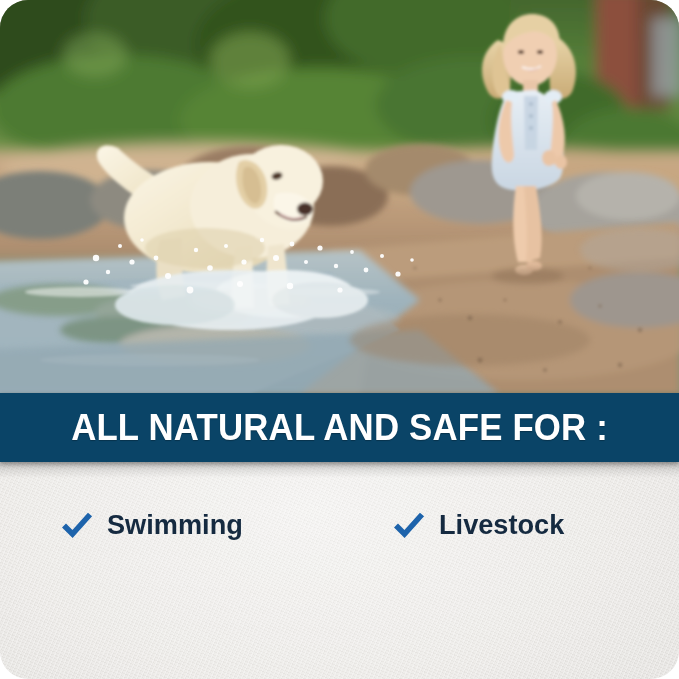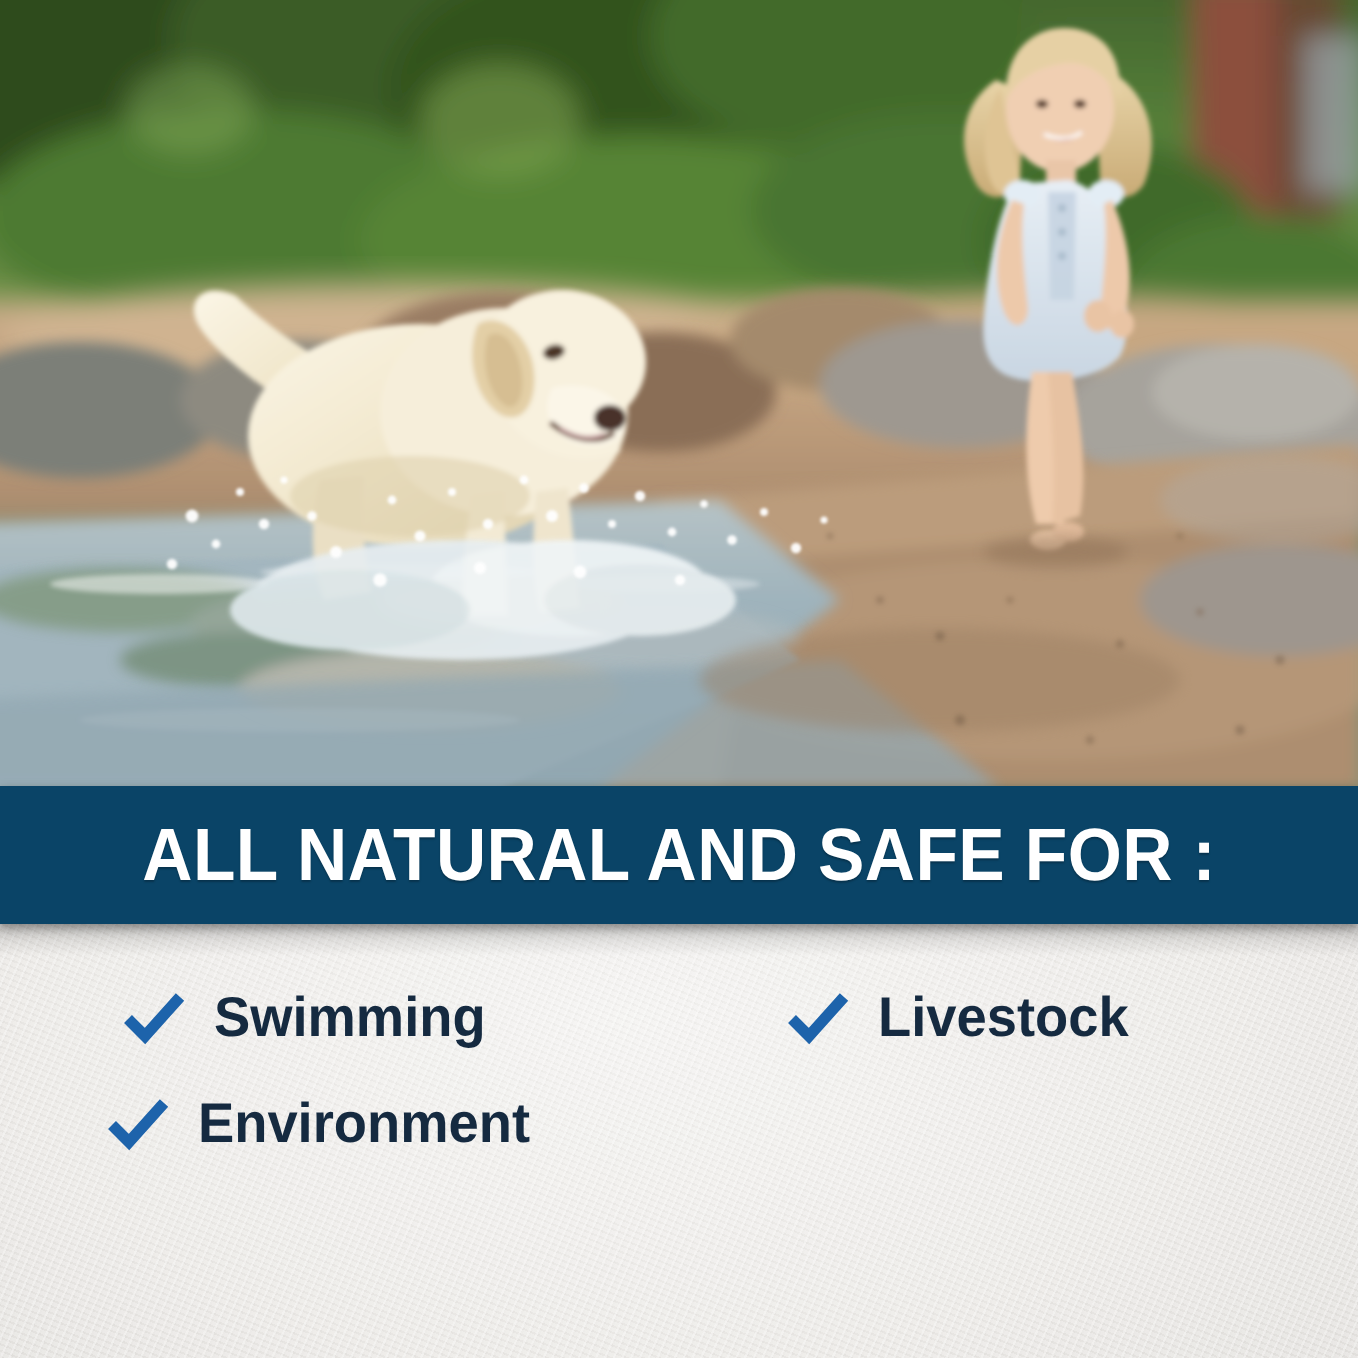--- a/index.html
+++ b/index.html
@@ -10,20 +10,21 @@
   body {
     font-family: "Liberation Sans", sans-serif;
   }
 
   #page {
     position: relative;
     width: 679px;
     height: 679px;
     overflow: hidden;
     background: #ffffff;
+    border-radius: 28px;
   }
 
   
   .photo {
     position: absolute;
     left: 0;
     top: 0;
     width: 679px;
     height: 394px;
     overflow: hidden;
@@ -85,21 +86,21 @@
   }
 
   .checklist {
     position: absolute;
     left: 0; top: 0;
     width: 679px; height: 217px;
     display: grid;
     grid-template-columns: 340px 339px;
     grid-template-rows: repeat(3, 53px);
     align-content: start;
-    padding-top: 20px;
+    padding-top: 36px;
     box-sizing: border-box;
   }
   .check-row {
     display: flex;
     align-items: center;
     padding-left: 60px;
     box-sizing: border-box;
   }
   .check-row.col-right { padding-left: 52px; }
 
@@ -390,25 +391,17 @@
       <div class="check-row col-right">
         <span class="check-icon">
           <svg viewBox="0 0 34 34">
               <path d="M4 17.5 L12.5 26 L30 6.5" stroke="#1d63ab" stroke-width="5.6" fill="none" stroke-linecap="butt" stroke-linejoin="miter"></path>
             </svg>
         </span>
         <span class="check-label">Livestock</span>
       </div>
 
 
-      <div class="check-row col-right">
-        <span class="check-icon">
-          <svg viewBox="0 0 34 34">
-              <path d="M4 17.5 L12.5 26 L30 6.5" stroke="#1d63ab" stroke-width="5.6" fill="none" stroke-linecap="butt" stroke-linejoin="miter"></path>
-            </svg>
-        </span>
-        <span class="check-label">Environment</span>
-      </div>
 
     </div>
   </div>
 
 </div>
 
 </body></html>

